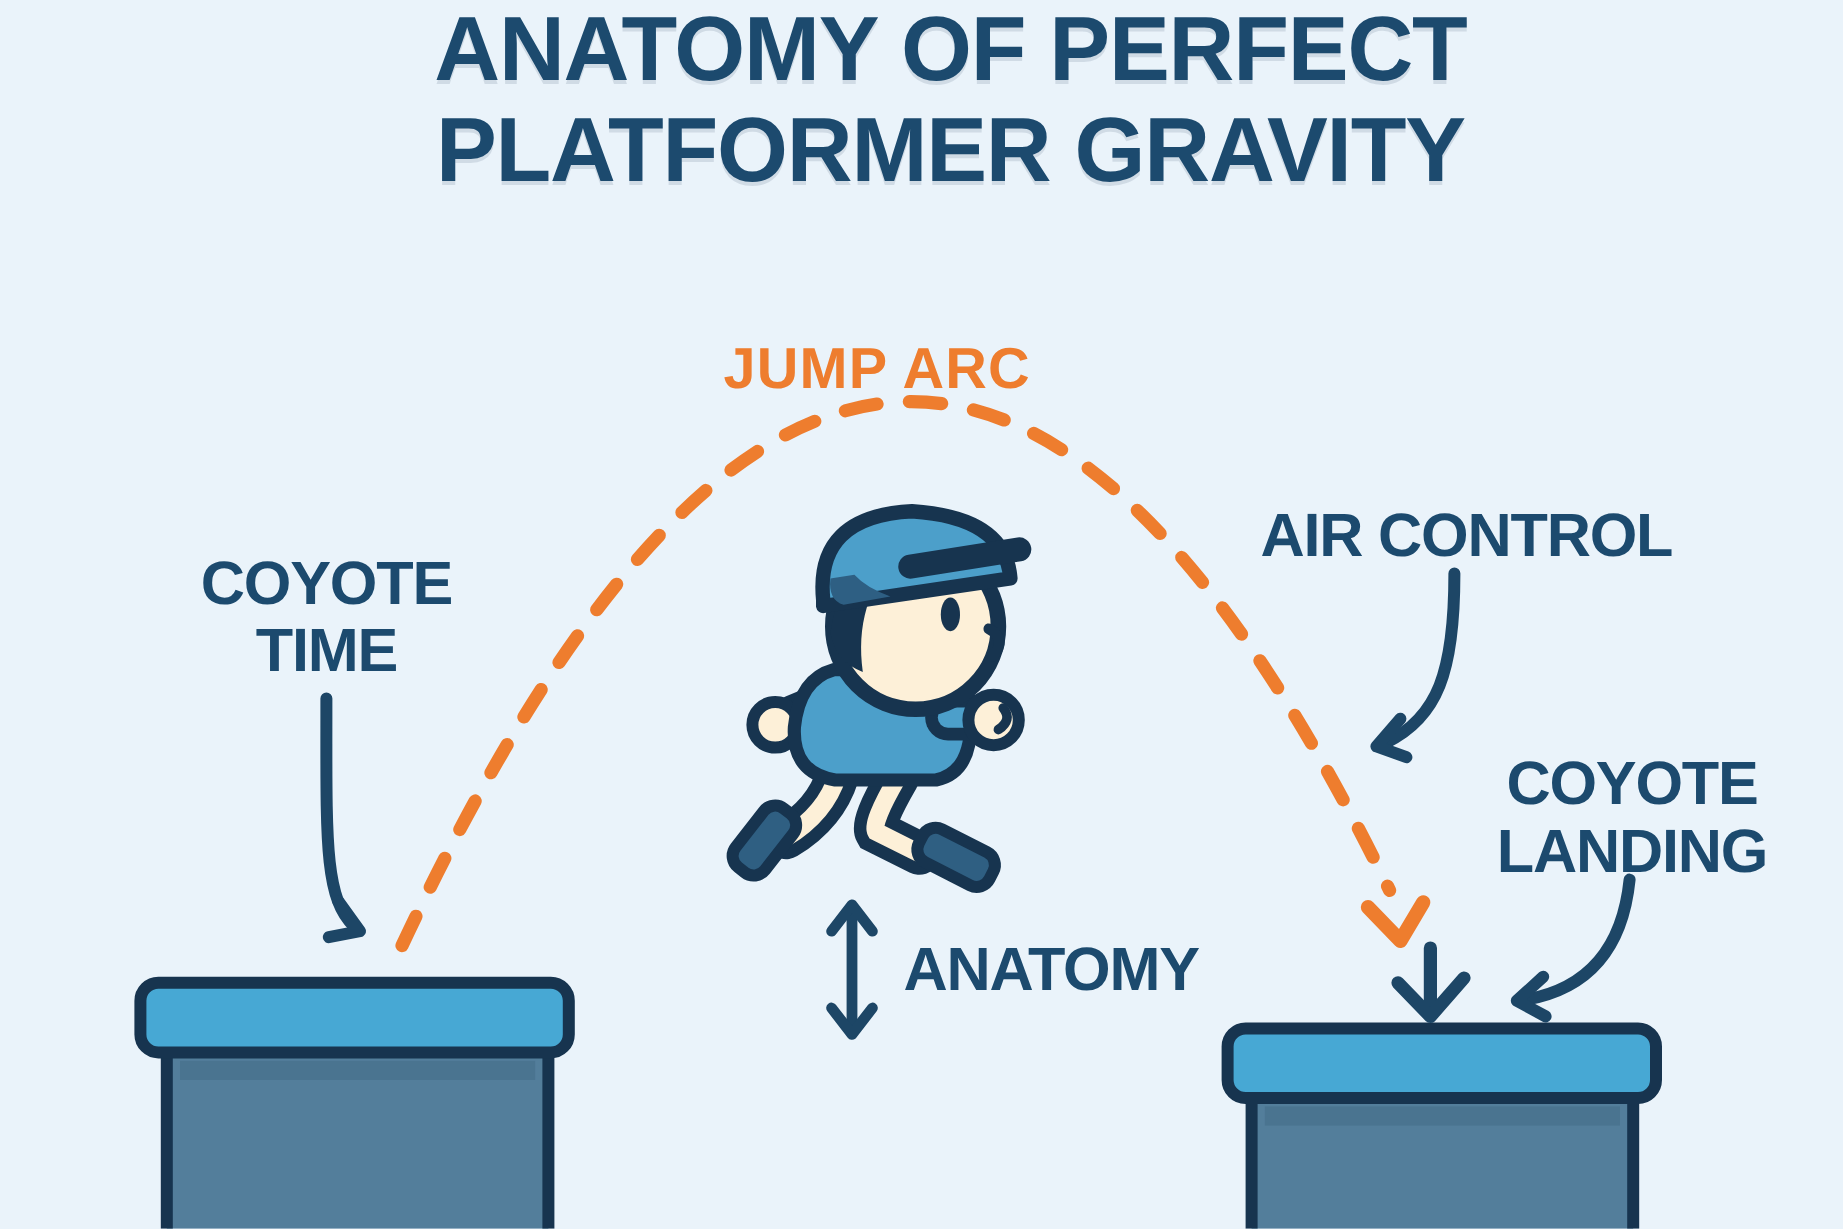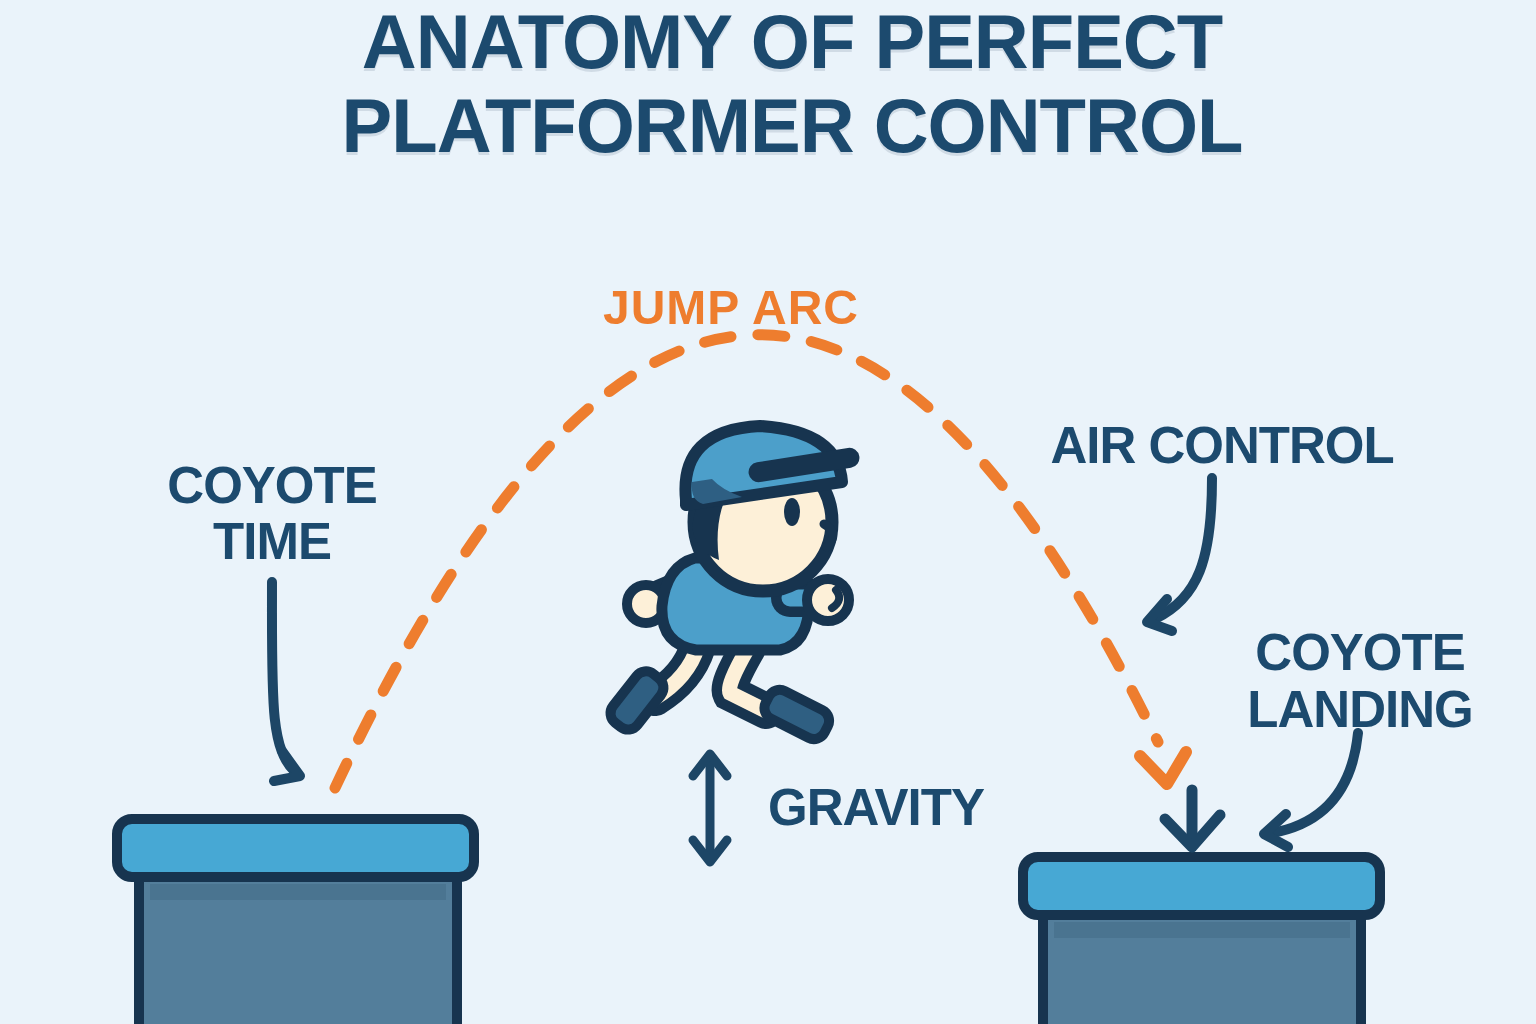--- a/index.html
+++ b/index.html
@@ -122,21 +122,21 @@
       <path d="M 686 500 Q 679 430 760 426 Q 838 431 842 482 L 686 505 Z" fill="var(--shirt)" stroke="var(--outline)" stroke-width="12" stroke-linejoin="round"></path>
 
       <path d="M 692 482 Q 690 500 703 504 L 742 497 Q 722 490 712 479 Z" fill="#2e5f83"></path>
 
       <rect x="748" y="455" width="112" height="20" rx="10" transform="rotate(-9 804 465)" fill="var(--outline)"></rect>
     </g>
   </svg>
 
   <h1 class="title">
     <span>ANATOMY OF PERFECT</span><br>
-    <span>PLATFORMER CONTROL</span>
+    <span>PLATFORMER GRAVITY</span>
   </h1>
 
   <div class="label jump-arc-label">
     <span>JUMP ARC</span>
   </div>
 
   <div class="label air-label">
     <span>AIR CONTROL</span>
   </div>
 
@@ -144,16 +144,16 @@
     <span>COYOTE</span><br>
     <span>TIME</span>
   </div>
 
   <div class="label landing-label">
     <span>COYOTE</span><br>
     <span>LANDING</span>
   </div>
 
   <div class="label gravity-label">
-    <span>GRAVITY</span>
+    <span>ANATOMY</span>
   </div>
 
 </div>
 
 </body></html>

